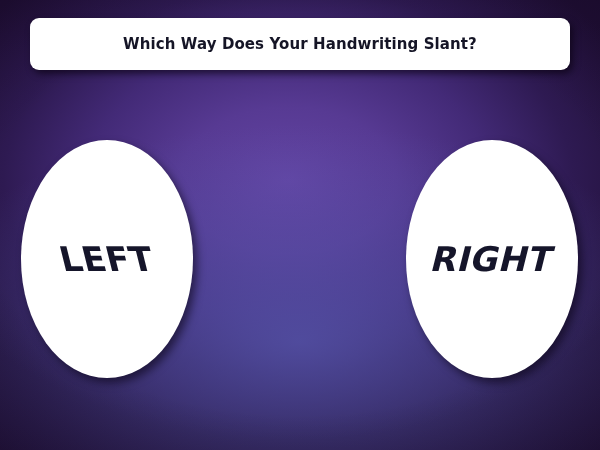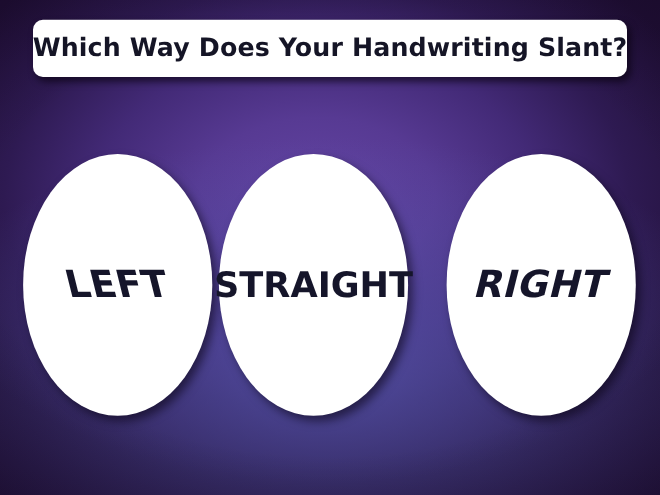--- a/index.html
+++ b/index.html
@@ -42,21 +42,21 @@
     border-radius: 9px;
     box-shadow: 3px 4px 7px rgba(8,2,14,0.62);
     display: flex;
     align-items: center;
     justify-content: center;
     z-index: 3;
   }
 
   #title-text {
     color: #151526;
-    font-size: 23px;
+    font-size: 15px;
     font-weight: 600;
     letter-spacing: 0.1px;
     white-space: nowrap;
     line-height: 1;
   }
 
   
   .ellipse {
     position: absolute;
     top: 140px;
@@ -112,21 +112,18 @@
   <div id="vignette"></div>
 
   <div id="title-box">
     <span id="title-text">Which Way Does Your Handwriting Slant?</span>
   </div>
 
   <div class="ellipse" id="ellipse-left">
     <span class="slant-label" id="label-left">LEFT</span>
   </div>
 
-  <div class="ellipse" id="ellipse-center">
-    <span class="slant-label" id="label-straight">STRAIGHT</span>
-  </div>
 
   <div class="ellipse" id="ellipse-right">
     <span class="slant-label" id="label-right">RIGHT</span>
   </div>
 
 </div>
 
 </body></html>

